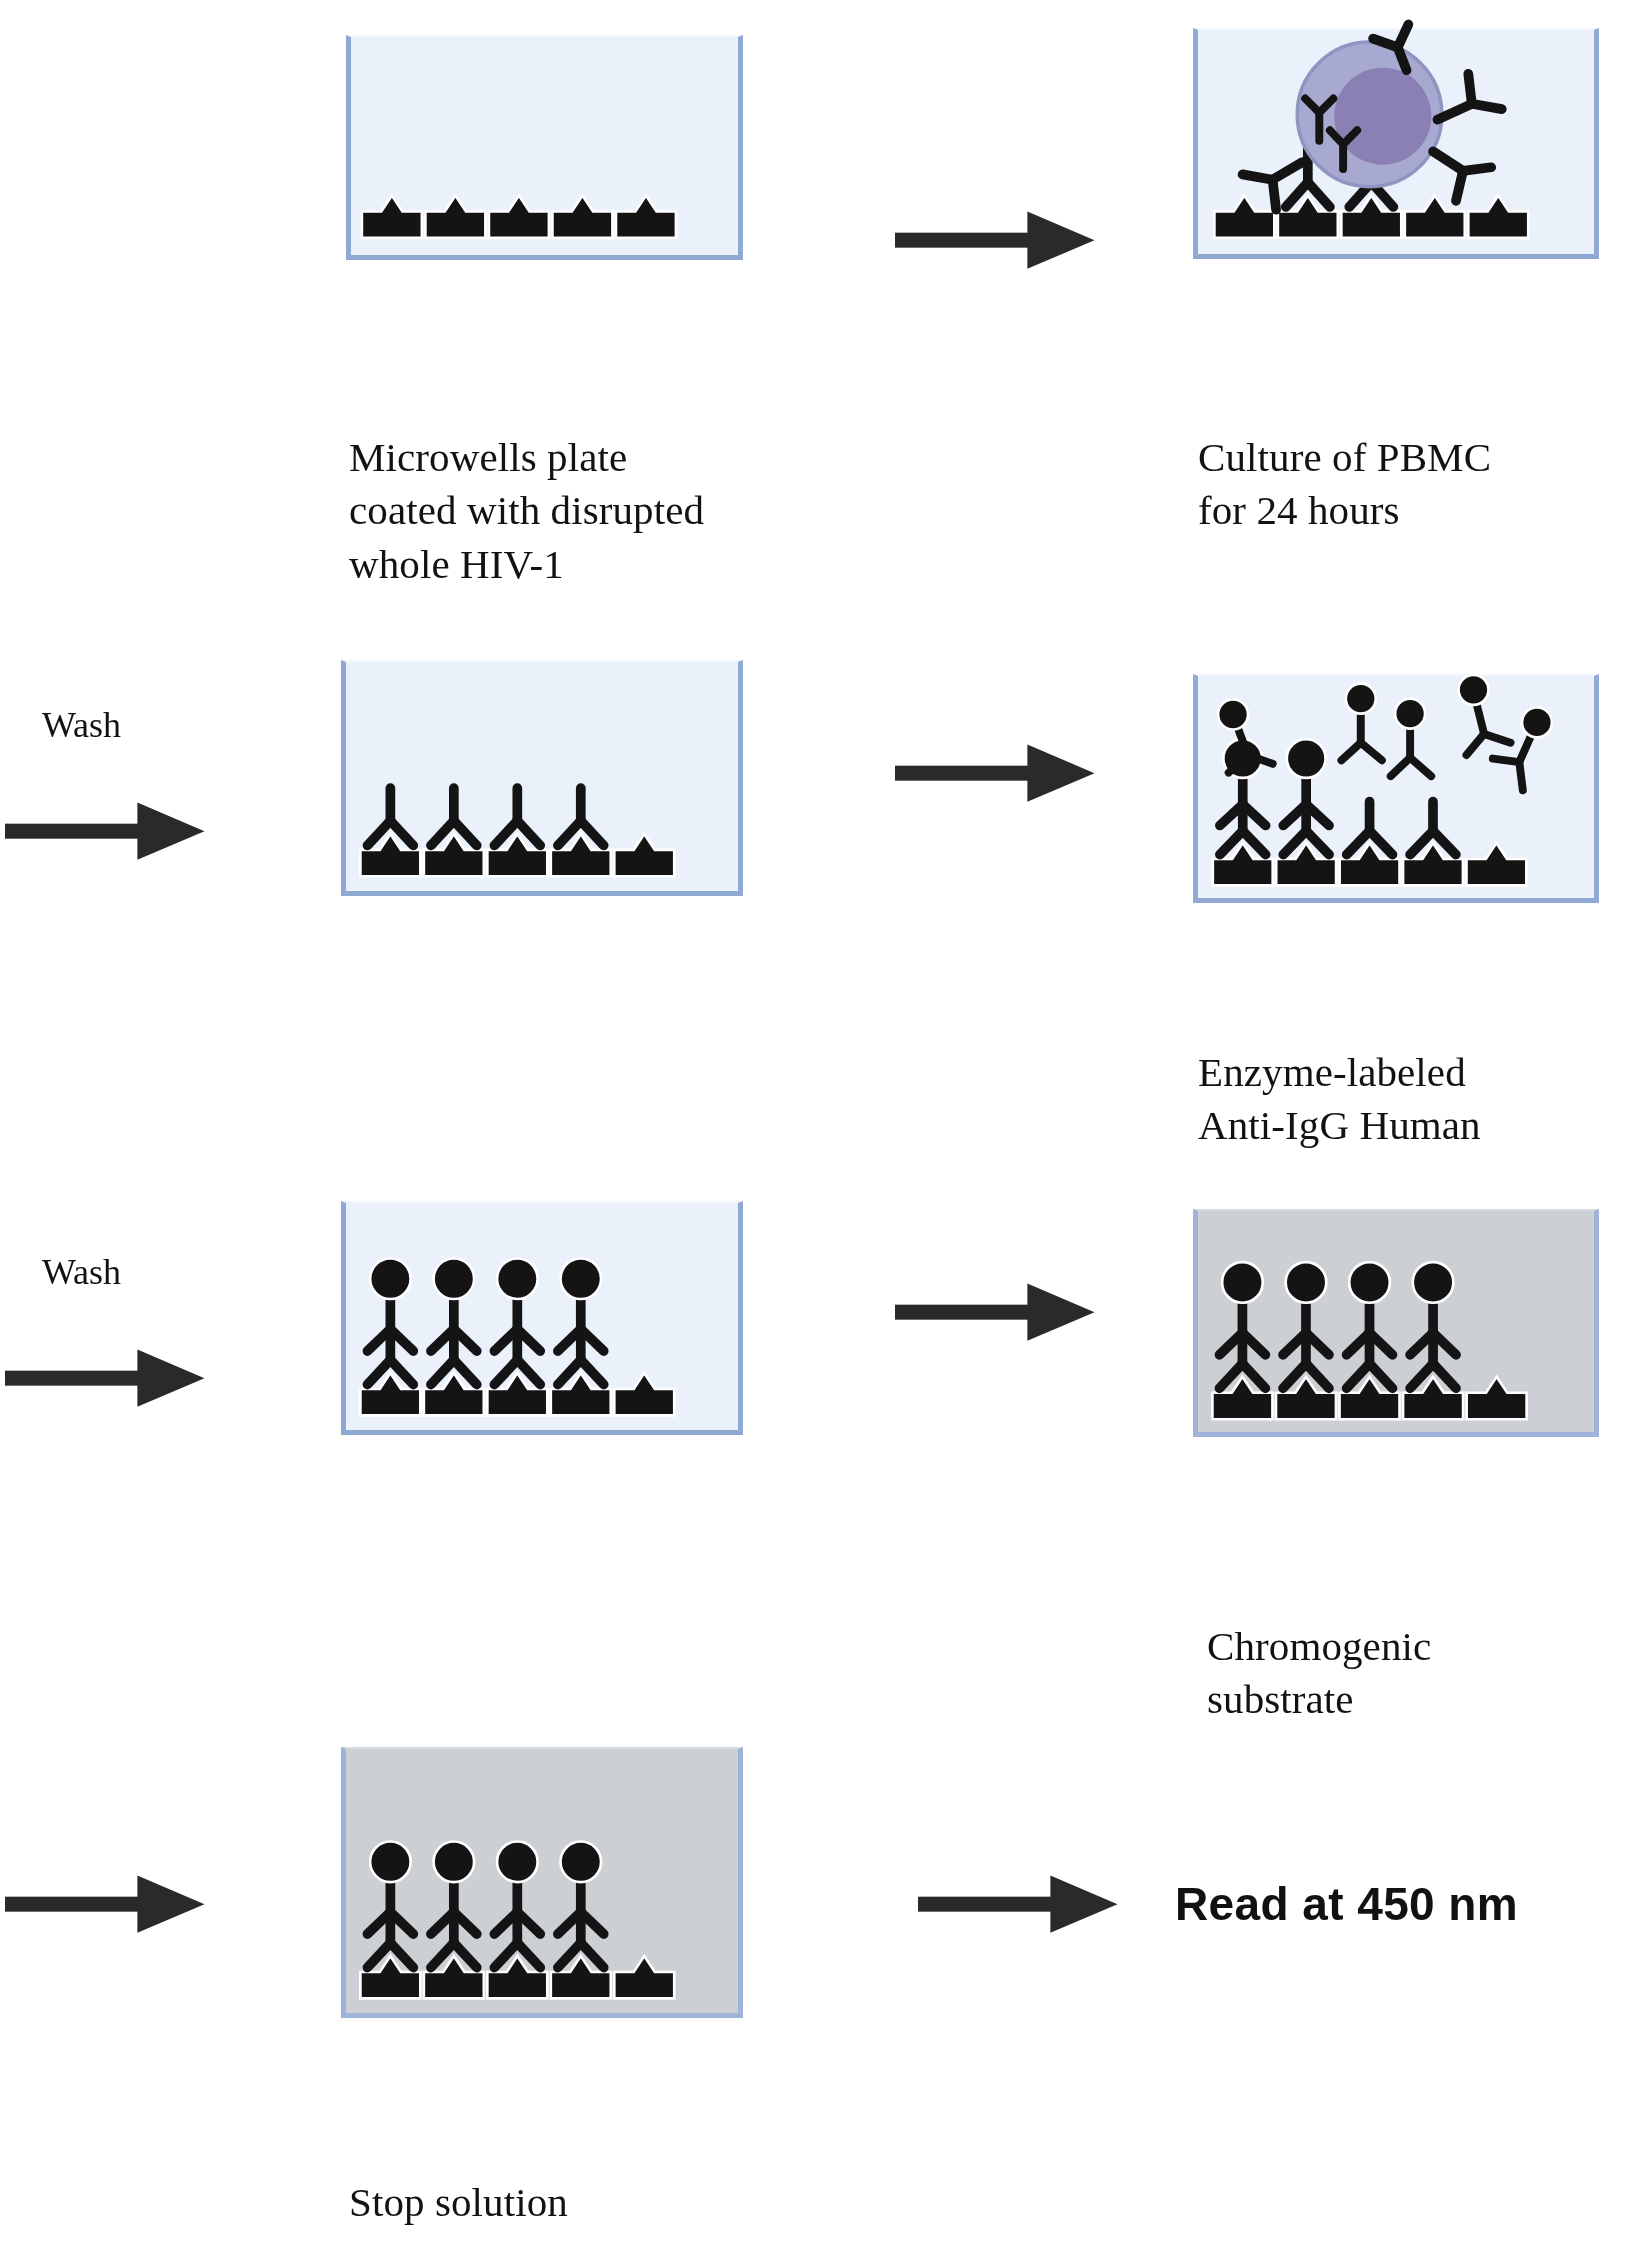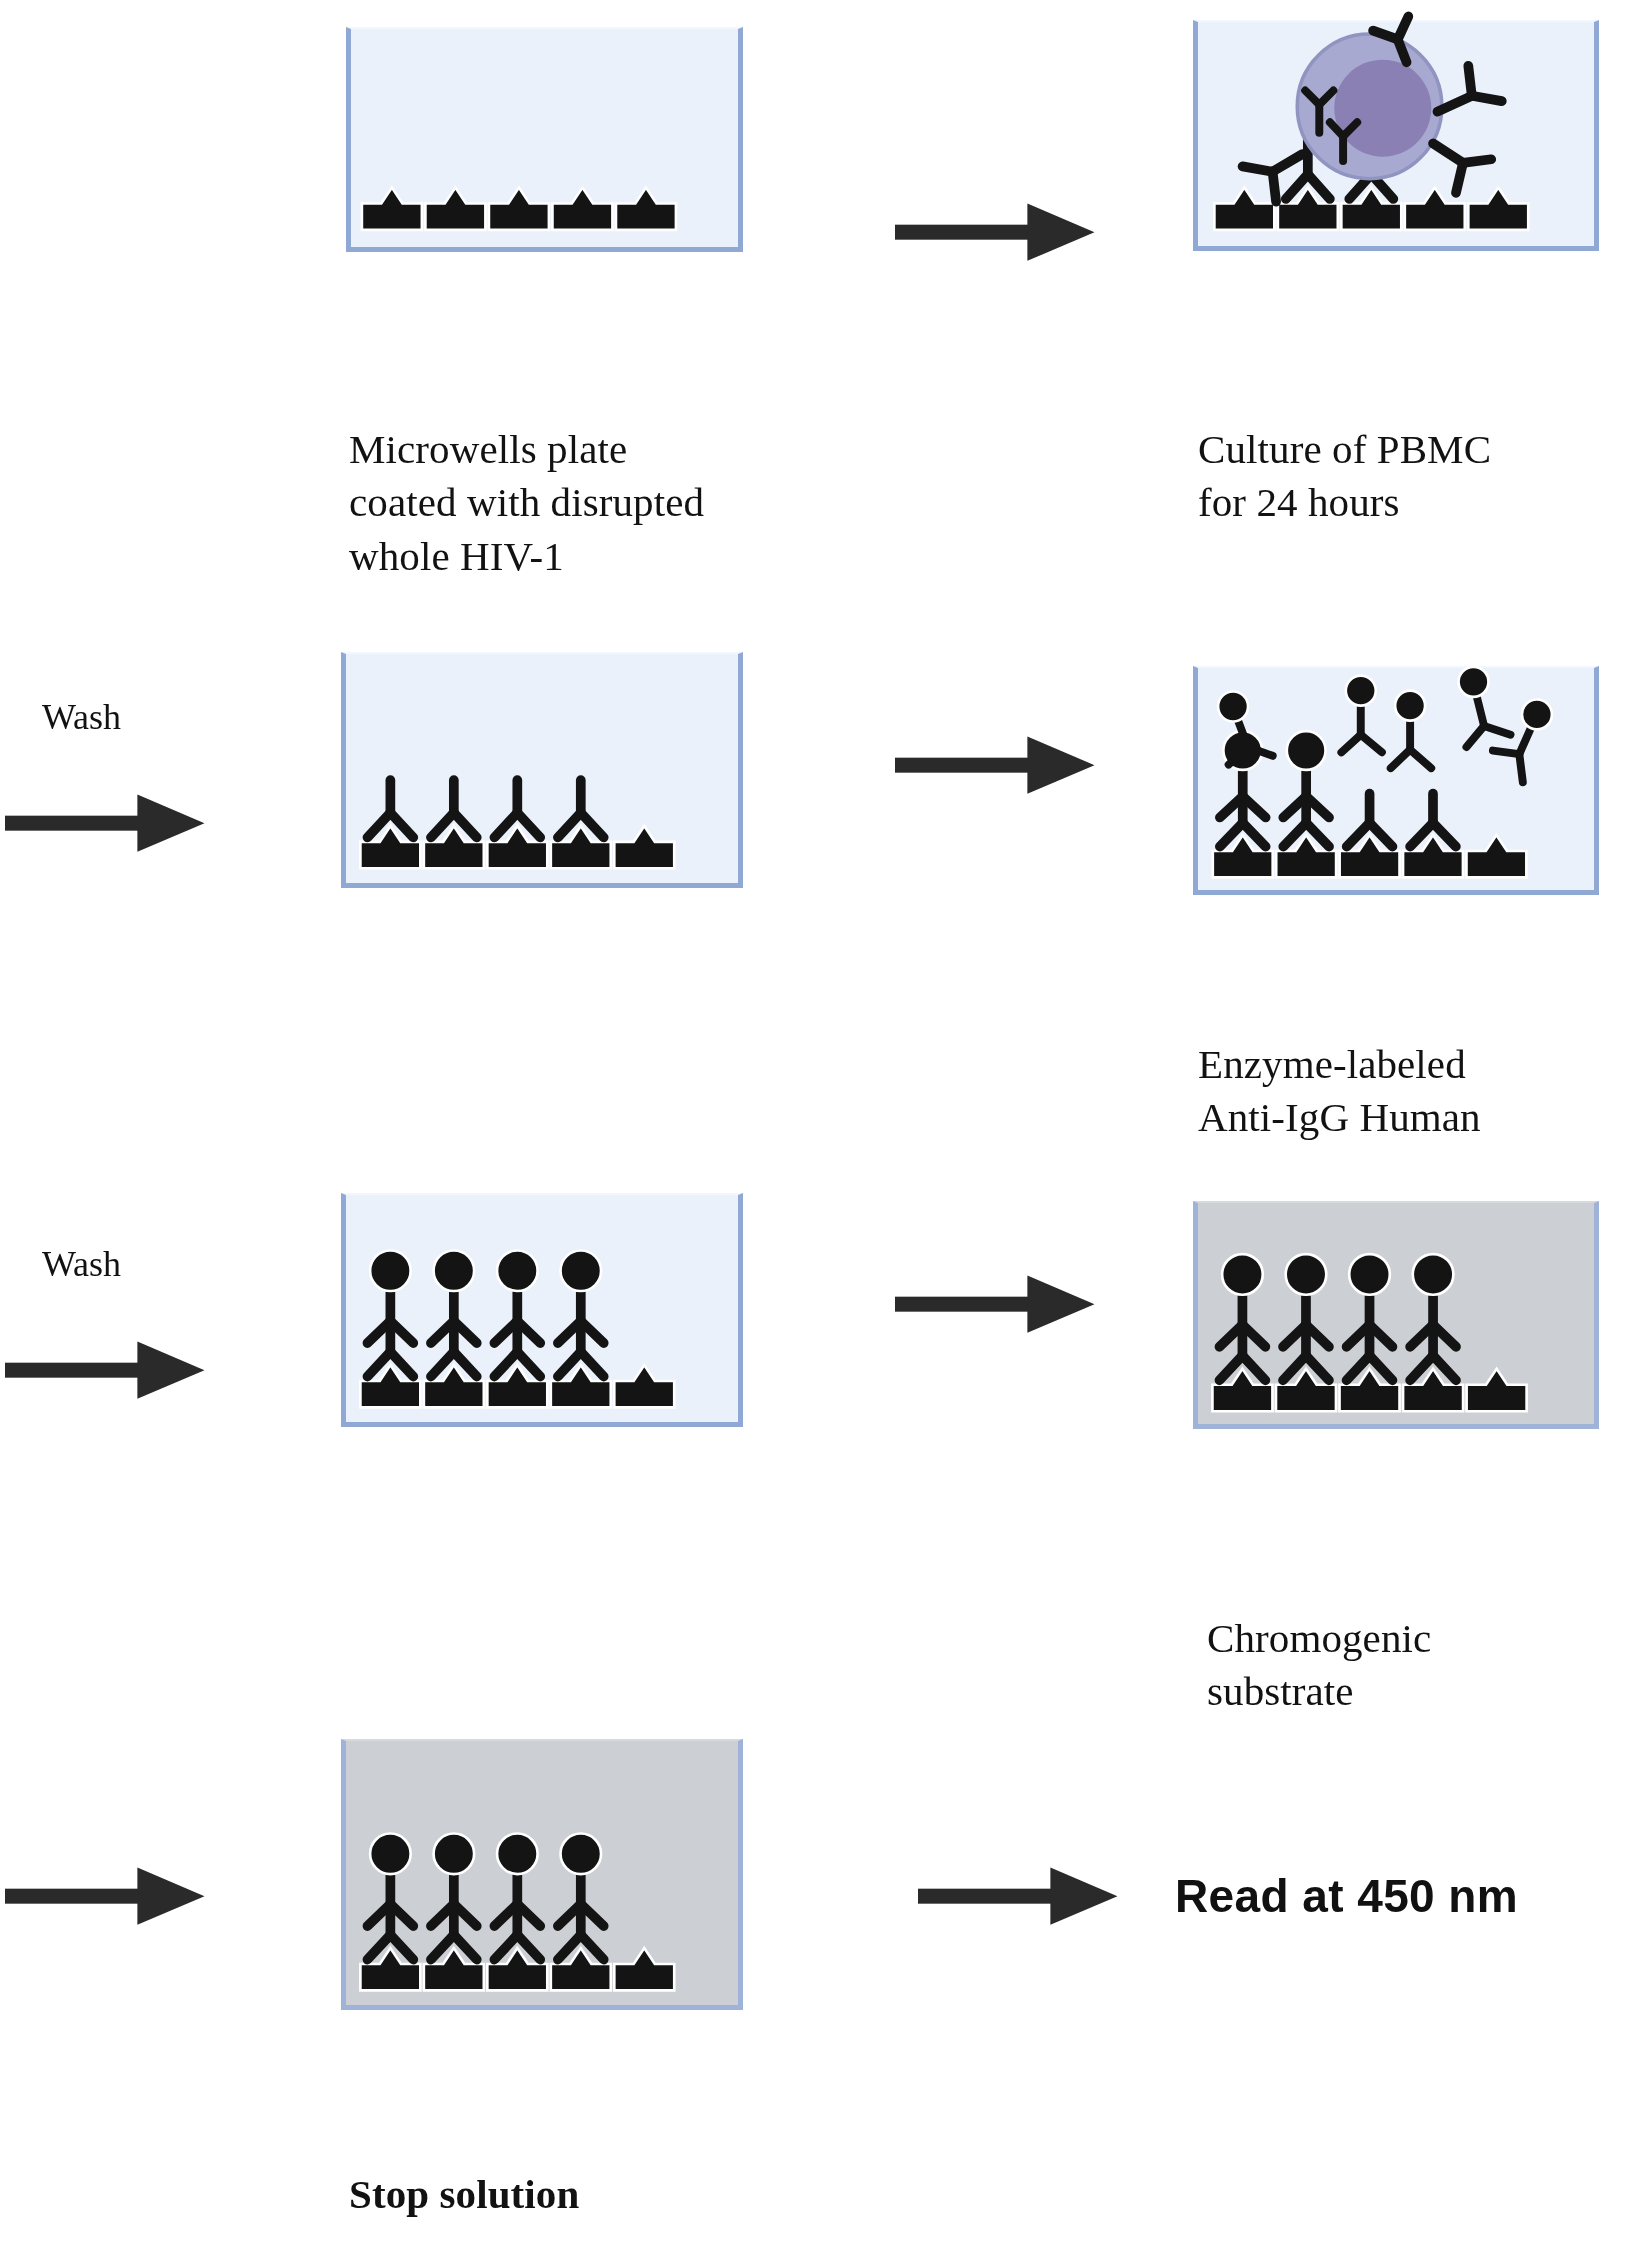--- a/index.html
+++ b/index.html
@@ -1,21 +1,21 @@
 <!DOCTYPE html>
 <html style="font-size:14px"><head>
 <meta charset="utf-8">
 <style>
   html,body{margin:0;padding:0;background:#ffffff;}
   body{
     width:1646px;height:2243px;position:relative;overflow:hidden;
     font-family:"Liberation Serif","DejaVu Serif",serif;
     color:#1a1a1a;
   }
-  .stage{position:absolute;left:0;top:8px;width:1646px;height:1947px;}
+  .stage{position:absolute;left:0;top:16px;width:1646px;height:1947px;}
 
   
   .well{position:absolute;box-sizing:border-box;}
   .well .fill{position:absolute;left:0;top:0;right:0;bottom:0;}
   .well.blue .fill{
     background:#eaf1fb;
     border-left:5.3px solid #8fa8d4;
     border-right:5.3px solid #8fa8d4;
     border-bottom:5.3px solid #8fa8d4;
     border-top:2.6px solid #f2f6fd;
@@ -480,21 +480,21 @@
             <path d="M272 222 L298 250"></path>
           <path d="M272 187 L272 224"></path>
           <path d="M272 187 L246 212"></path>
             <path d="M272 187 L298 212"></path>
           <path d="M272 142 L272 190"></path>
         </g>
         <circle cx="272" cy="130" r="23" fill="#141414" stroke="#ffffff" stroke-width="3"></circle>
       </g>
     </svg>
   </div>
-  <div class="caption" style="left:349px;top:2160px;width:494px;font-weight:bold;">Stop solution</div>
+  <div class="caption" style="left:349px;top:2160px;width:494px;">Stop solution</div>
 
   <div class="arrow" style="left:918px;top:1854px;">
     <svg width="203" height="71" viewBox="0 0 230 80">
       <rect x="0" y="30" width="160" height="17" fill="#2a2a2a"></rect>
       <path d="M150 6 L226 38.5 L150 71 Z" fill="#2a2a2a"></path>
     </svg>
   </div>
   <div class="readout" style="left:1175px;top:1861px;text-align:right;">Read at 450 nm</div>
 
 </div>

